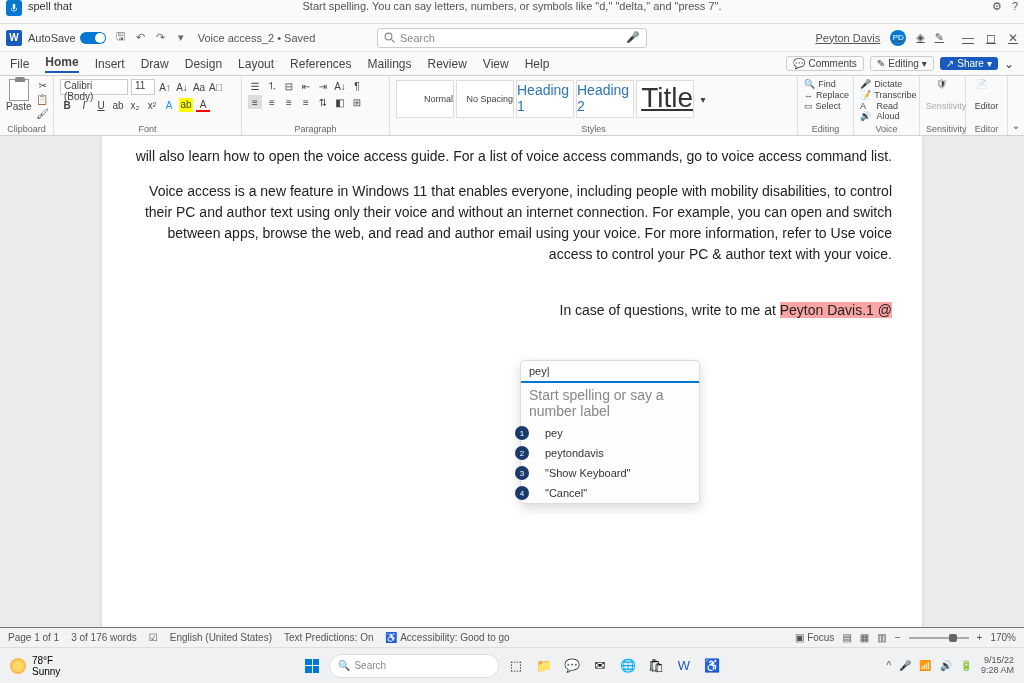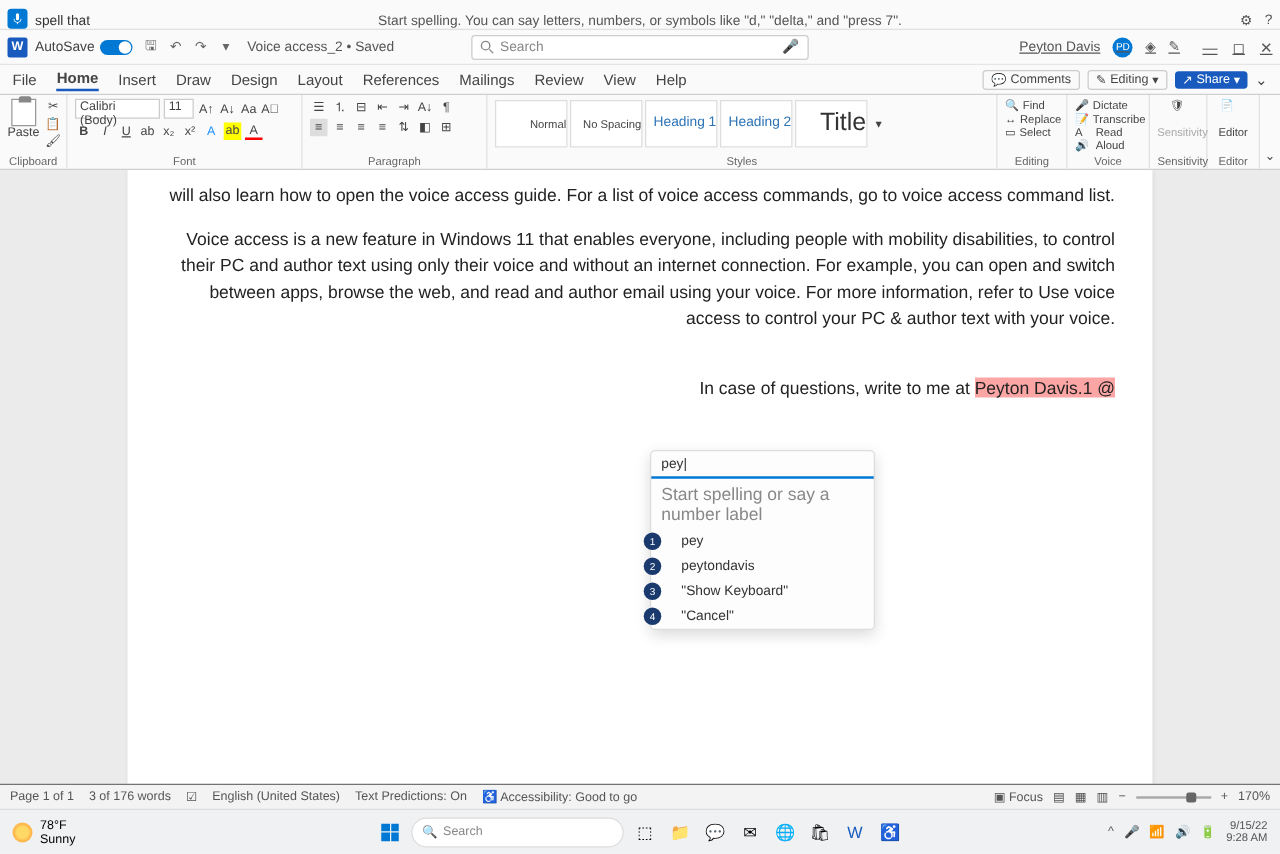--- a/index.html
+++ b/index.html
@@ -1,19 +1,19 @@
 <!DOCTYPE html>
 <html><head>
 <meta charset="utf-8">
 <style>
 * { margin: 0; padding: 0; box-sizing: border-box; font-family: 'Segoe UI', Tahoma, sans-serif; }
 body { width: 1024px; height: 683px; background: #f3f3f3; overflow: hidden; position: relative; }
 
 
-.voice-bar { height: 24px; background: #fafafa; border-bottom: 1px solid #e0e0e0; display: flex; align-items: flex-end; padding: 0 6px; font-size: 11px; color: #333; }
+.voice-bar { height: 24px; background: #fafafa; border-bottom: 1px solid #e0e0e0; display: flex; align-items: flex-start; padding: 0 6px; font-size: 11px; color: #333; }
 .mic-badge { width: 16px; height: 16px; background: #0078d4; border-radius: 3px; display: flex; align-items: center; justify-content: center; margin-right: 6px; }
 .mic-badge svg { width: 10px; height: 10px; fill: #fff; }
 .voice-cmd { color: #333; }
 .voice-hint { position: absolute; left: 50%; transform: translateX(-50%); color: #555; }
 .voice-right { margin-left: auto; display: flex; gap: 10px; color: #555; }
 .voice-right span { cursor: default; }
 
 
 .title-bar { height: 28px; background: #fafafa; display: flex; align-items: center; padding: 0 6px; font-size: 11px; color: #444; border-bottom: 1px solid #e5e5e5; }
 .w-icon { width: 16px; height: 16px; background: #185abd; color: #fff; display: flex; align-items: center; justify-content: center; font-size: 10px; font-weight: bold; border-radius: 2px; margin-right: 6px; }
@@ -54,23 +54,23 @@
 .font-name { width: 68px; }
 .font-size { width: 24px; }
 .btn-row { display: flex; gap: 3px; align-items: center; }
 .ico { width: 14px; height: 14px; display: flex; align-items: center; justify-content: center; font-size: 10px; color: #444; }
 
 .para-group .ribbon-content { flex-direction: column; gap: 2px; }
 
 .styles-group { flex: 1; }
 .styles-gallery { display: flex; gap: 2px; align-items: center; height: 40px; }
 .style-box { border: 1px solid #ddd; width: 58px; height: 38px; display: flex; flex-direction: column; align-items: flex-end; justify-content: center; font-size: 9px; background: #fff; }
-.style-preview { font-size: 11px; margin-bottom: 2px; }
+.style-preview { font-size: 14px; margin-bottom: 2px; }
 .style-box.heading .style-preview { color: #2e74b5; }
-.style-box.title .style-preview { font-size: 20px; color: #333; }
+.style-box.title .style-preview { font-size: 28px; color: #333; text-decoration: underline; }
 
 .editing-group .ribbon-content, .voice-group .ribbon-content { flex-direction: column; gap: 1px; font-size: 9px; }
 .edit-item { display: flex; align-items: center; gap: 3px; }
 
 .big-btn { display: flex; flex-direction: column; align-items: center; width: 40px; font-size: 9px; }
 .big-btn-icon { width: 20px; height: 20px; margin-bottom: 2px; }
 
 
 .doc-area { background: #ebebeb; height: 505px; overflow: hidden; display: flex; justify-content: center; text-align: right; }
 .page { background: #fff; width: 820px; padding: 10px 30px; font-size: 14px; line-height: 1.5; color: #222; box-shadow: 0 0 4px rgba(0,0,0,0.1); }

